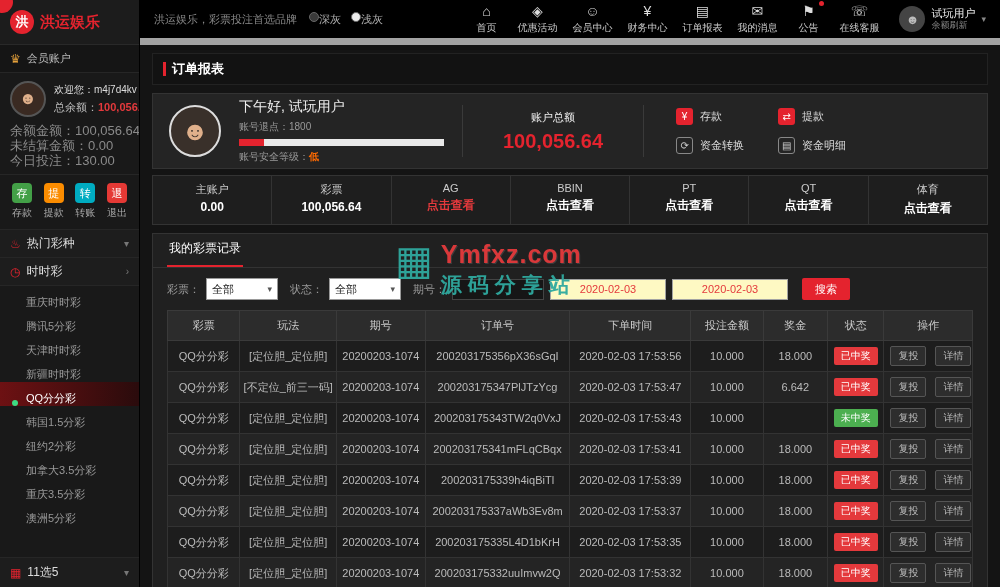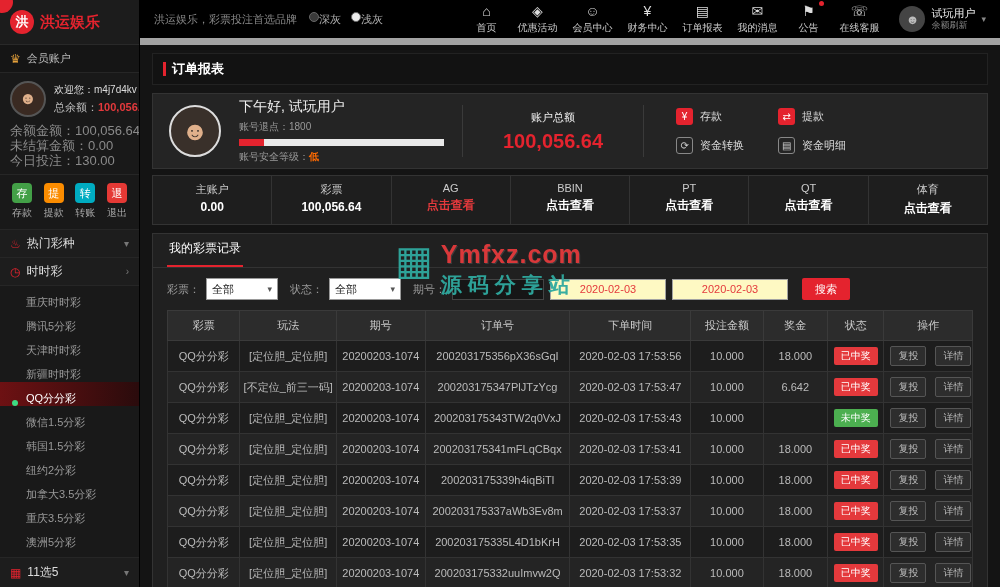--- a/index.html
+++ b/index.html
@@ -249,24 +249,20 @@
         <li class="menu-item">
 
           <span>新疆时时彩</span>
         </li>
 
         <li class="menu-item active">
           <span class="dot"></span>
           <span>QQ分分彩</span>
         </li>
 
-        <li class="menu-item">
-
-          <span>微信1.5分彩</span>
-        </li>
 
         <li class="menu-item">
 
           <span>韩国1.5分彩</span>
         </li>
 
         <li class="menu-item">
 
           <span>纽约2分彩</span>
         </li>

